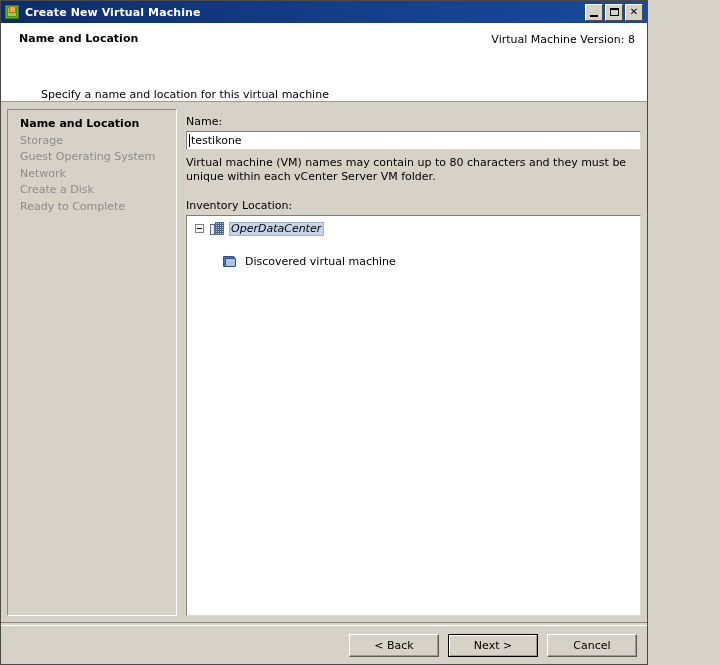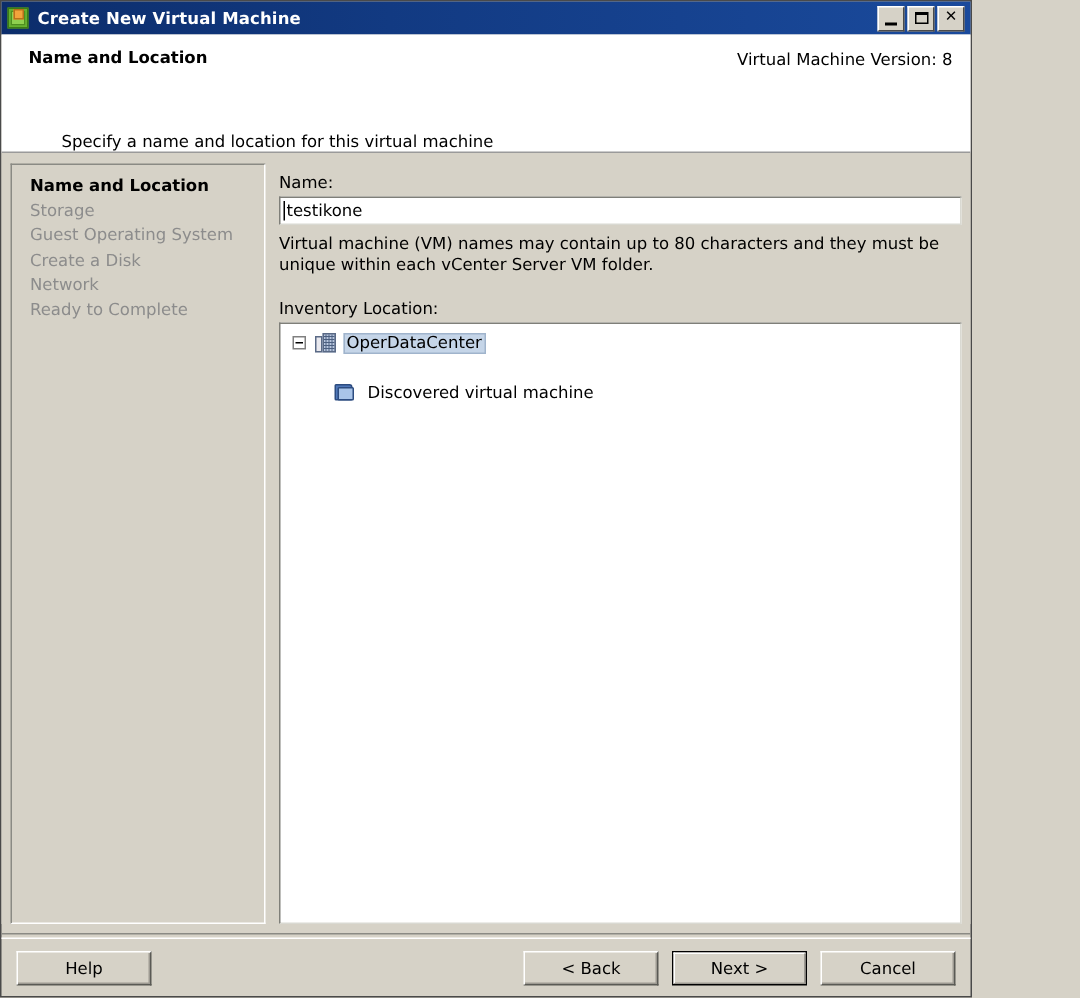--- a/index.html
+++ b/index.html
@@ -338,20 +338,21 @@
   .tree-label {
     font-size: 11px;
     color: #000;
     padding: 1px 3px 1px 2px;
     line-height: 12px;
   }
   .tree-label.selected {
     background: #c5d5e8;
     border: 1px solid #a0b4cc;
     padding: 0px 2px 0px 1px;
+    font-style: italic;
   }
 
   
   .footer-sep {
     flex: 0 0 auto;
     height: 2px;
     margin: 6px 0 0 0;
     border-top: 1px solid #8a8a84;
     border-bottom: 1px solid #ffffff;
   }
@@ -435,22 +436,22 @@
     <div class="header-sub">Specify a name and location for this virtual machine</div>
     <div class="header-version">Virtual Machine Version: 8</div>
   </div>
 
   <div class="body-area">
 
     <div class="nav-panel">
       <div class="nav-item current">Name and Location</div>
       <div class="nav-item">Storage</div>
       <div class="nav-item">Guest Operating System</div>
+      <div class="nav-item">Network</div>
       <div class="nav-item">Create a Disk</div>
-      <div class="nav-item">Network</div>
       <div class="nav-item">Ready to Complete</div>
     </div>
 
     <div class="content-panel">
 
       <div class="field-label">Name:</div>
 
       <div class="text-input">
         <span class="caret"></span>
           <span placeholder="">testikone</span>
@@ -478,21 +479,20 @@
           </div>
           <div class="tree-label">Discovered virtual machine</div>
         </div>
 
       </div>
     </div>
   </div>
 
   <div class="footer-sep"></div>
   <div class="footer">
-    <button class="btn">Help</button>
     <div class="footer-right">
       <button class="btn">&lt; Back</button>
       <button class="btn default">
         <span class="inner">Next &gt;</span>
       </button>
       <button class="btn">Cancel</button>
     </div>
   </div>
 
 </div>

